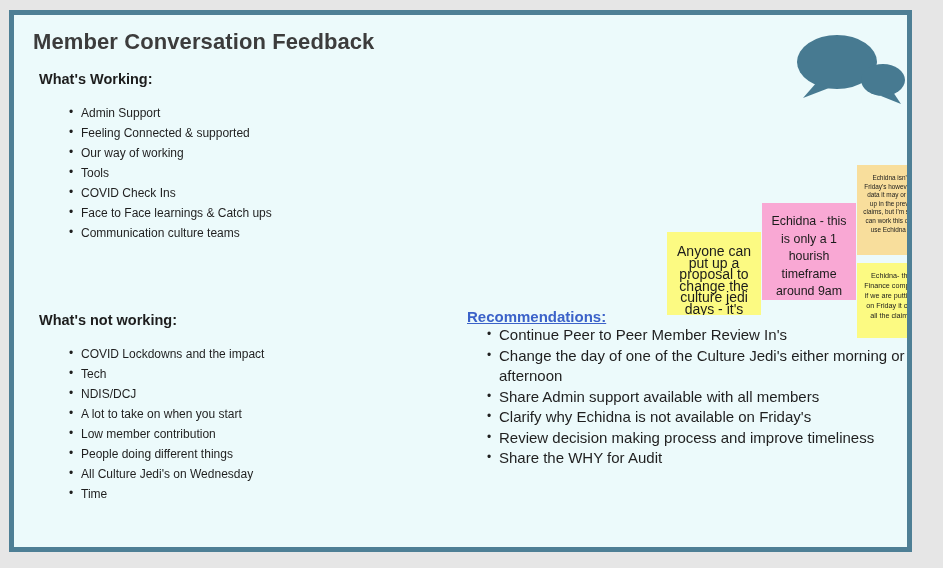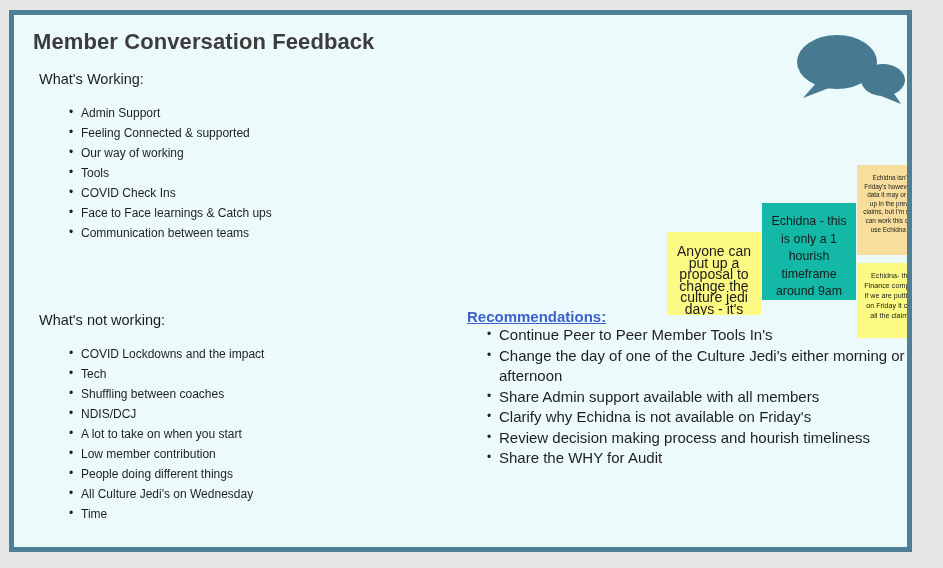--- a/index.html
+++ b/index.html
@@ -51,21 +51,21 @@
   
   .col-left {
     position: absolute;
     left: 25px;
     width: 430px;
   }
   #working-block { top: 56px; }
   #not-working-block { top: 297px; }
   .section-heading {
     font-size: 14.5px;
-    font-weight: normal;
+    font-weight: bold;
     color: #1d1d1d;
     margin: 0 0 16px 0;
   }
   ul.bullets {
     margin: 0;
     padding: 0 0 0 30px;
     list-style: none;
   }
   ul.bullets li {
     position: relative;
@@ -133,21 +133,21 @@
     background: #fcfa82;
     padding: 14px 5px 0 5px;
     font-size: 14px;
     line-height: 11.6px;
   }
   #sticky-echidna-time {
     left: 748px;
     top: 188px;
     width: 94px;
     height: 97px;
-    background: #14b8a6;
+    background: #f9a8d4;
     padding: 10px 5px 0 5px;
     font-size: 12.4px;
     line-height: 17.5px;
   }
   #sticky-echidna-friday {
     left: 843px;
     top: 150px;
     width: 96px;
     height: 90px;
     background: #f8de9c;
@@ -185,48 +185,47 @@
 
     <div class="col-left" id="working-block">
       <div class="section-heading">What's Working:</div>
       <ul class="bullets">
         <li>Admin Support</li>
         <li>Feeling Connected &amp; supported</li>
         <li>Our way of working</li>
         <li>Tools</li>
         <li>COVID Check Ins</li>
         <li>Face to Face learnings &amp; Catch ups</li>
-        <li>Communication between teams</li>
+        <li>Communication culture teams</li>
       </ul>
     </div>
 
     <div class="col-left" id="not-working-block">
       <div class="section-heading">What's not working:</div>
       <ul class="bullets">
         <li>COVID Lockdowns and the impact</li>
         <li>Tech</li>
-        <li>Shuffling between coaches</li>
         <li>NDIS/DCJ</li>
         <li>A lot to take on when you start</li>
         <li>Low member contribution</li>
         <li>People doing different things</li>
         <li>All Culture Jedi's on Wednesday</li>
         <li>Time</li>
       </ul>
     </div>
 
 
     <div id="recommendations-block">
       <div id="recommendations-title">Recommendations:</div>
       <ul class="bullets">
-        <li>Continue Peer to Peer Member Tools In's</li>
+        <li>Continue Peer to Peer Member Review In's</li>
         <li>Change the day of one of the Culture Jedi's either morning or afternoon</li>
         <li>Share Admin support available with all members</li>
         <li>Clarify why Echidna is not available on Friday's</li>
-        <li>Review decision making process and hourish timeliness</li>
+        <li>Review decision making process and improve timeliness</li>
         <li>Share the WHY for Audit</li>
       </ul>
     </div>
 
     <div class="sticky" id="sticky-proposal">Anyone can put up a proposal to change the culture jedi days - it's about all of us!</div>
     <div class="sticky" id="sticky-echidna-time">Echidna - this is only a 1 hourish timeframe around 9am</div>
     <div class="sticky" id="sticky-echidna-friday">Echidna isn't closed on Friday's however if you enter data it may or may not end up in the previous weeks claims, but I'm sure members can work this out, so please use Echidna on Firdays!</div>
     <div class="sticky" id="sticky-echidna-finance">Echidna- this is when Finance complete claims- if we are putting in claims on Friday it can interrupt all the claims. (Jason)</div>
 
   </div>

